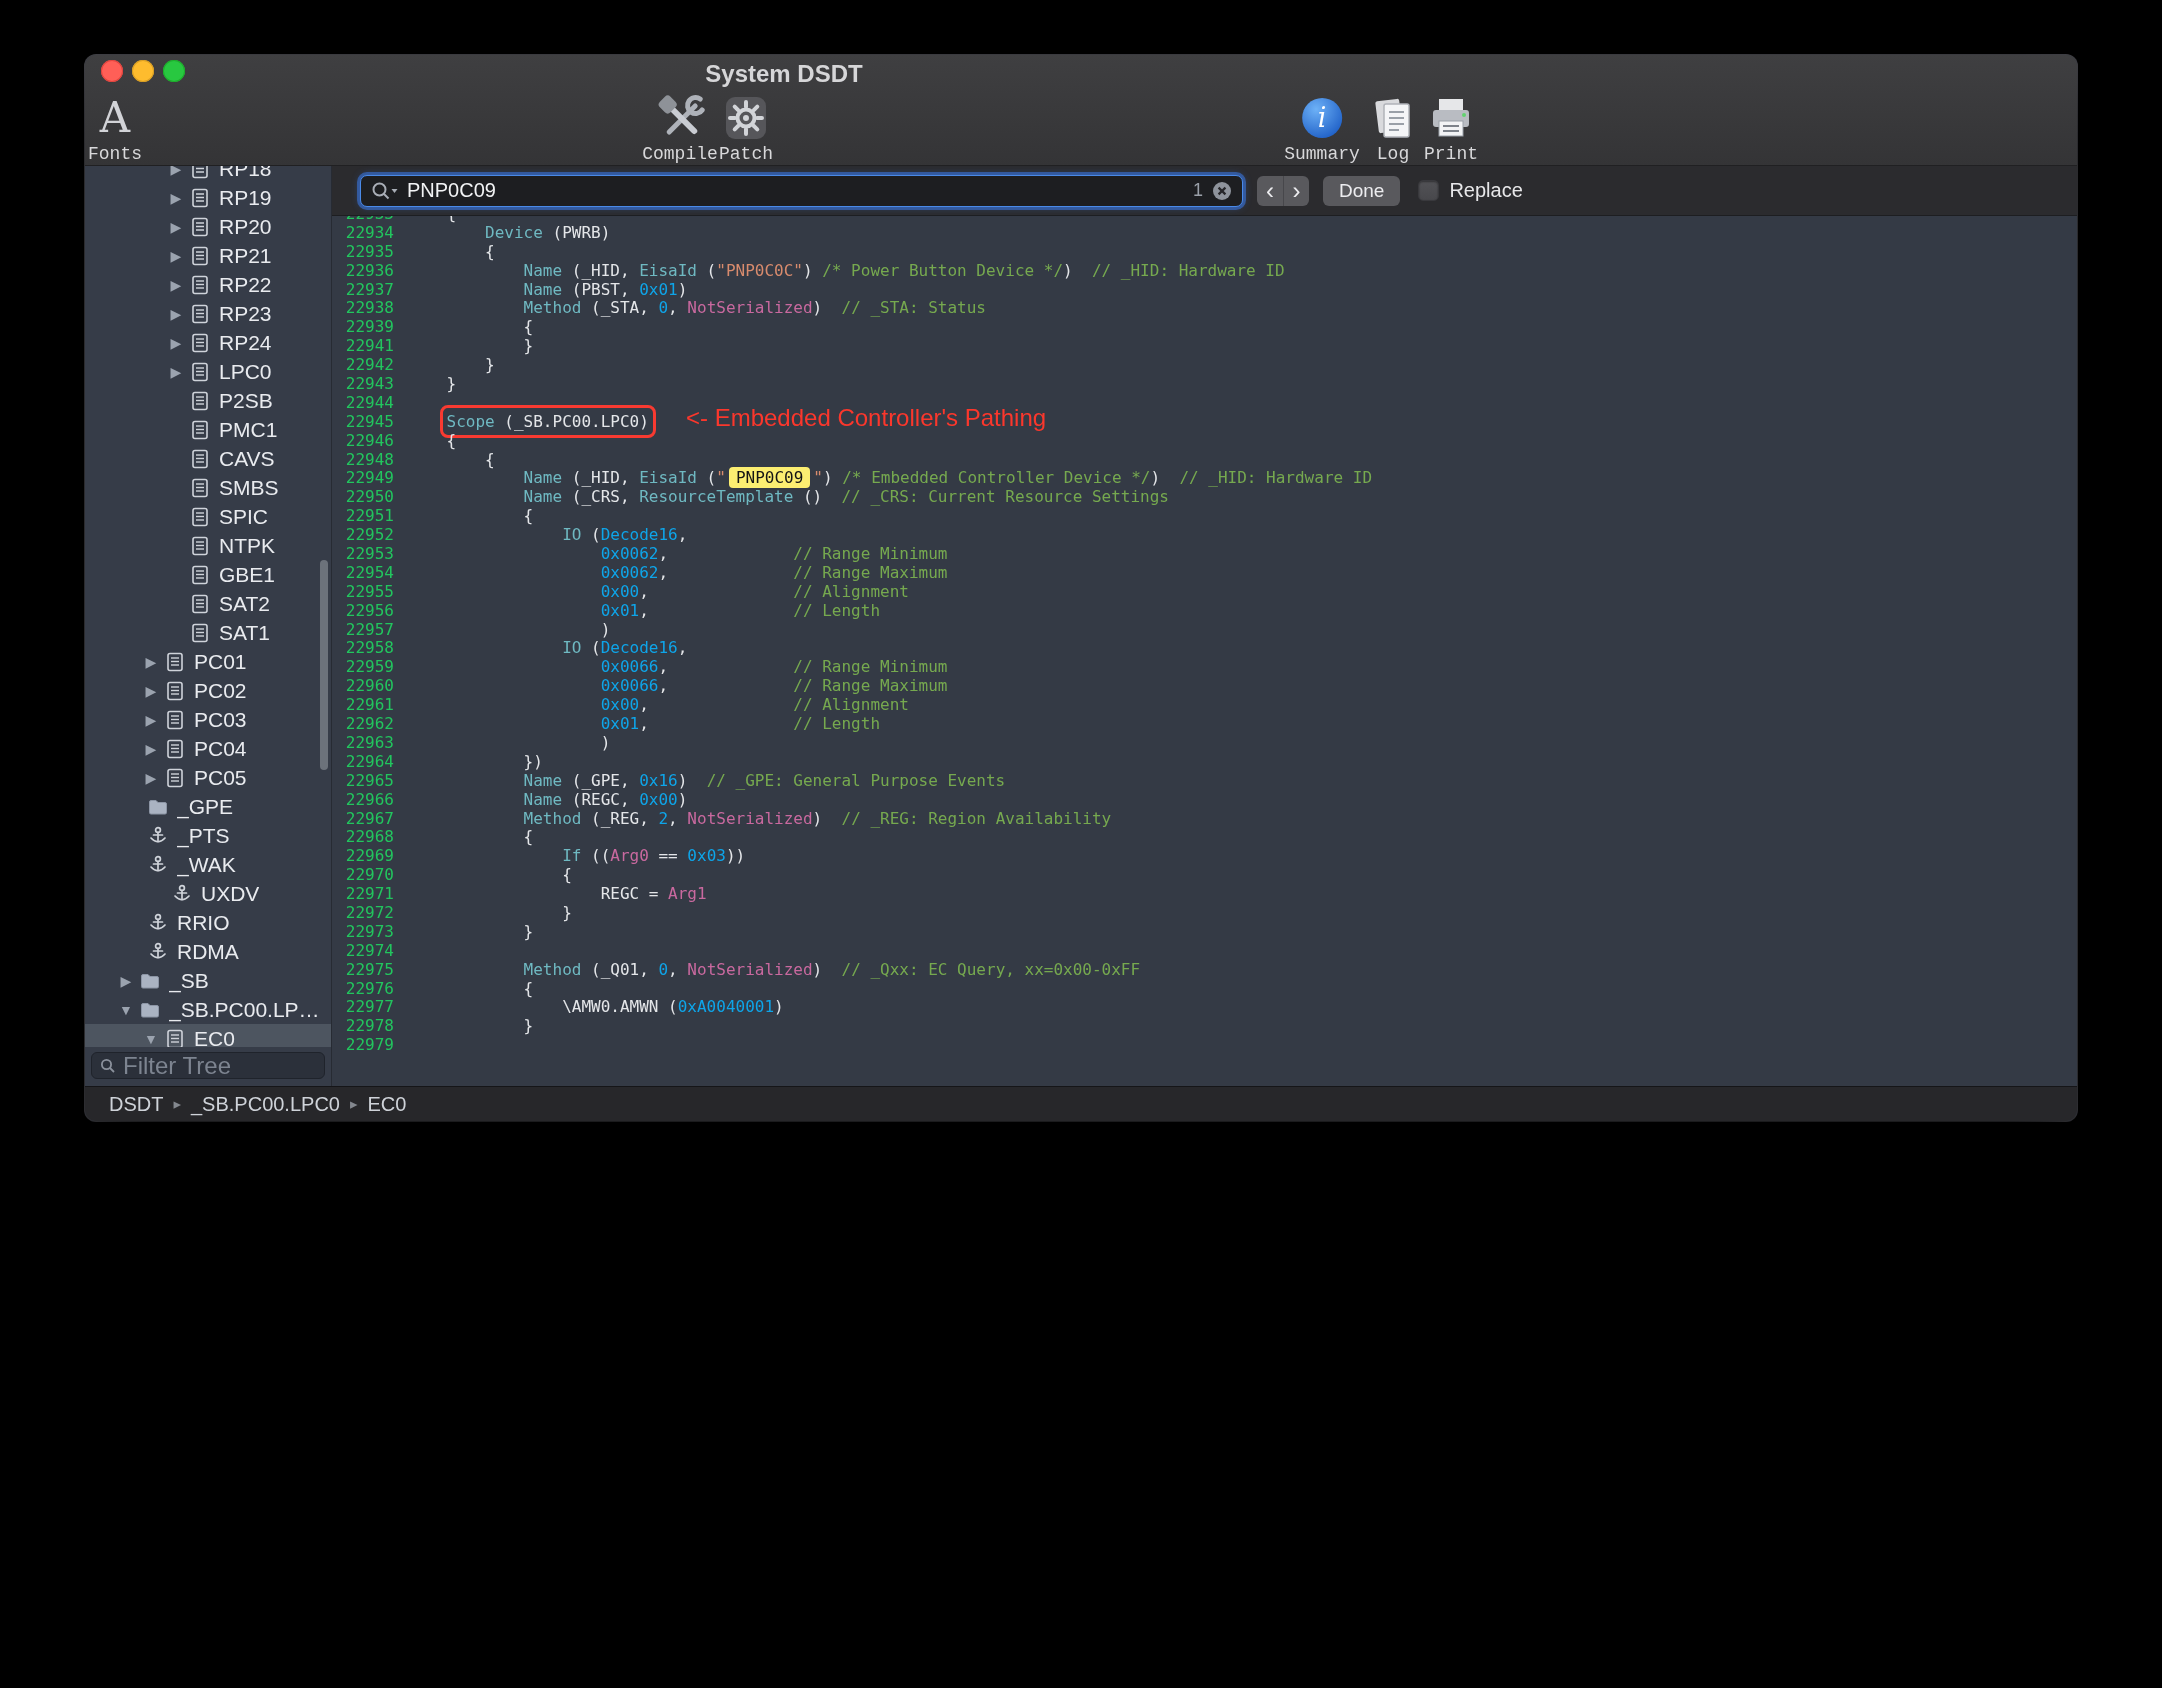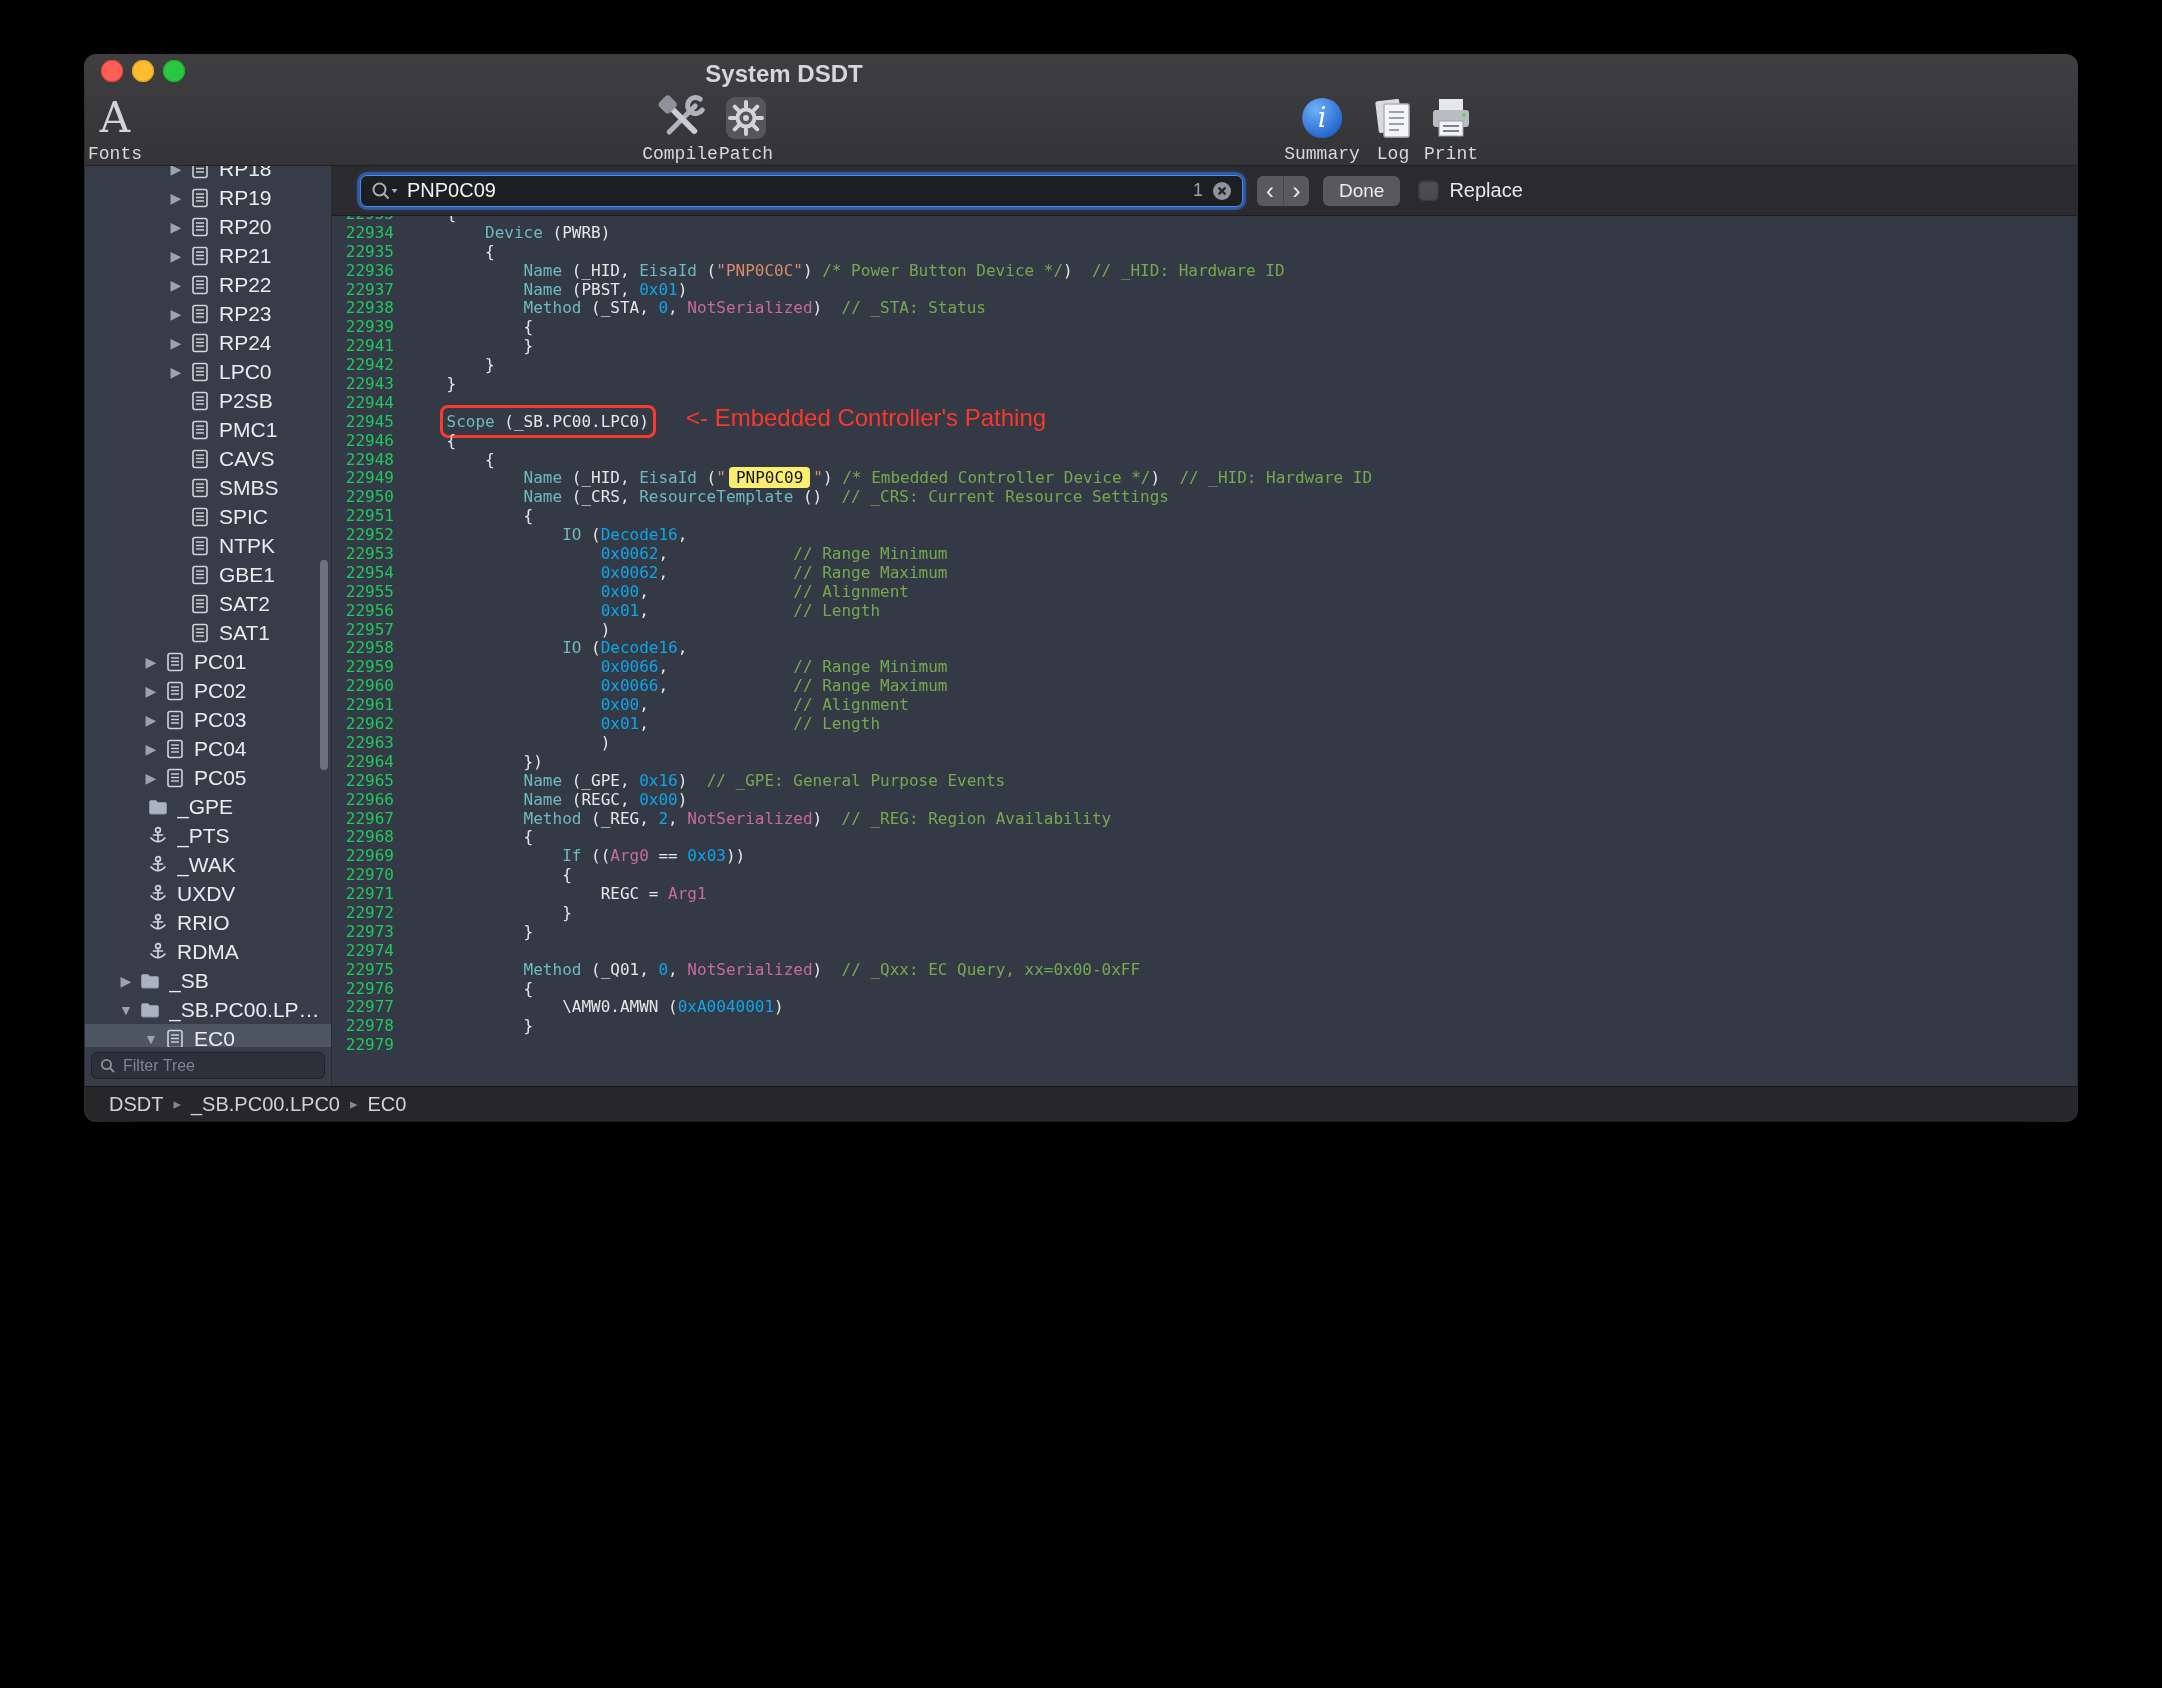--- a/index.html
+++ b/index.html
@@ -35,21 +35,21 @@
   .trow { height:29px; display:flex; align-items:center; font-size:21px; color:#e9ebef; white-space:nowrap; }
   .trow:first-child { margin-top:-12px; }
   .trow.sel { background:#4d5560; }
   .arw { width:26px; flex:none; font-size:14px; color:#9ba3af; text-align:center; }
   .ticon { width:22px; height:22px; flex:none; margin-right:8px; }
   .ticon svg { display:block; }
   .tlabel { overflow:hidden; text-overflow:ellipsis; }
   .filter-wrap { flex:none; padding:5px 6px 7px; }
   .filter-field { height:27px; border-radius:6px; background:#2b303a; border:1px solid #1f232b;
     display:flex; align-items:center; padding:0 8px; gap:7px; }
-  .filter-ph { color:#7d8490; font-size:16px; }
+  .filter-ph { color:#7d8490; font-size:24px; }
   .side-scrollbar { position:absolute; right:3px; top:394px; width:8px; height:210px;
     border-radius:4px; background:#7a7f88; opacity:.8; }
 
   .rightpane { flex:1; display:flex; flex-direction:column; background:#343a45; min-width:0; }
 
   
   .findbar { height:50px; flex:none; background:#2b2b2e; border-bottom:1px solid #1d1e21;
     display:flex; align-items:center; padding-left:28px; gap:14px; }
   .find-field { width:883px; flex:none; height:32px; background:#1d1e21; border-radius:7px;
     border:1px solid #4a8ae8; box-shadow:0 0 0 3px rgba(58,120,230,.55), 0 0 8px rgba(58,120,230,.45);
@@ -477,21 +477,21 @@
               <span class="ticon">
                 <svg width="22" height="22" viewBox="0 0 22 22" fill="none" stroke="#cfd3da" stroke-width="1.7" stroke-linecap="round">
                   <circle cx="11" cy="5" r="2.4"></circle>
                   <line x1="11" y1="7.4" x2="11" y2="16.5"></line>
                   <line x1="6.5" y1="10" x2="15.5" y2="10"></line>
                   <path d="M4 13 q7 7.5 14 0"></path>
                 </svg>
               </span>
               <span class="tlabel">_WAK</span>
             </div>
-            <div class="trow" style="padding-left: 62px;">
+            <div class="trow" style="padding-left: 86px;">
               <span class="ticon">
                 <svg width="22" height="22" viewBox="0 0 22 22" fill="none" stroke="#cfd3da" stroke-width="1.7" stroke-linecap="round">
                   <circle cx="11" cy="5" r="2.4"></circle>
                   <line x1="11" y1="7.4" x2="11" y2="16.5"></line>
                   <line x1="6.5" y1="10" x2="15.5" y2="10"></line>
                   <path d="M4 13 q7 7.5 14 0"></path>
                 </svg>
               </span>
               <span class="tlabel">UXDV</span>
             </div>

